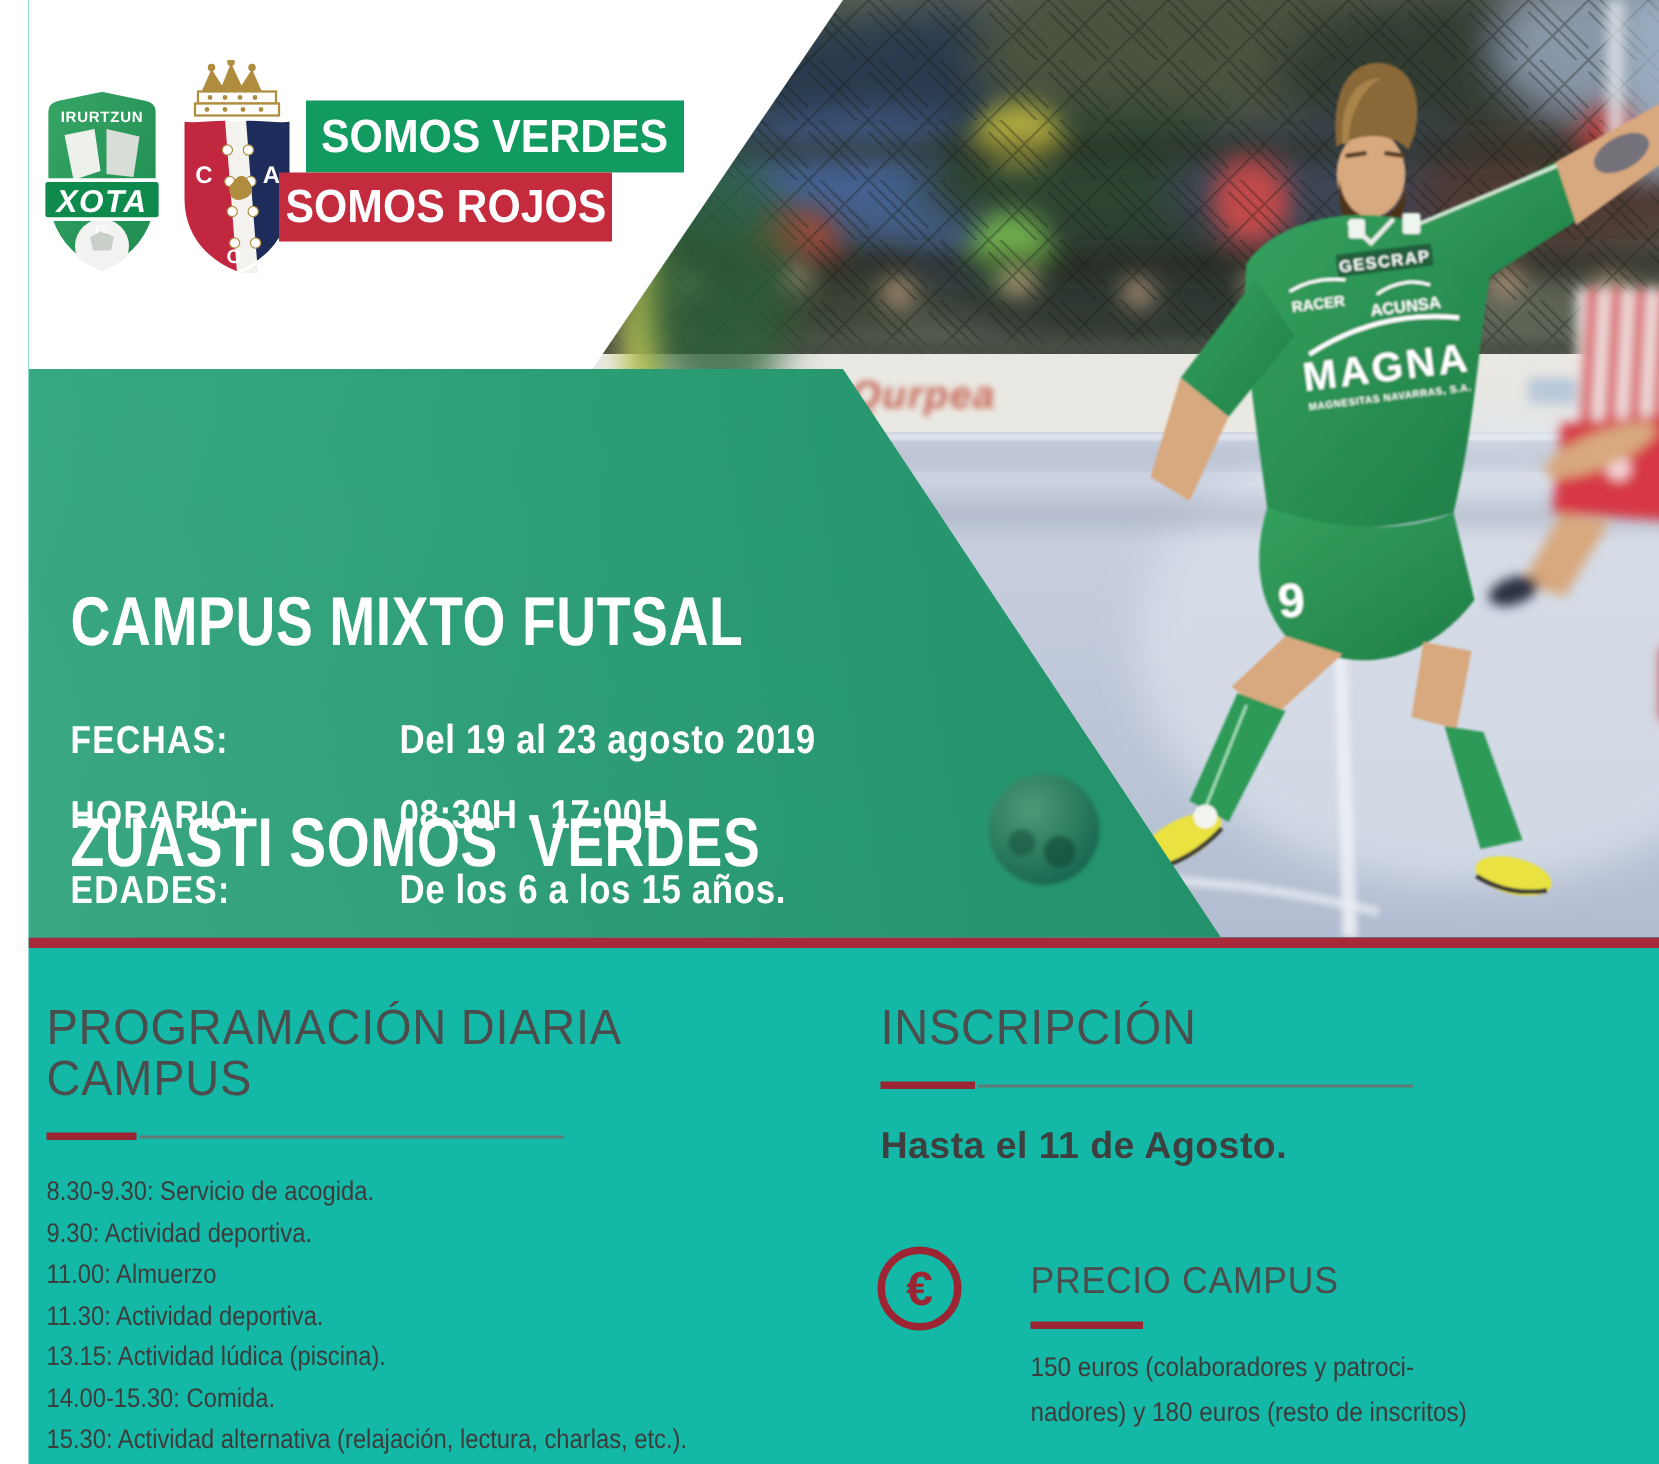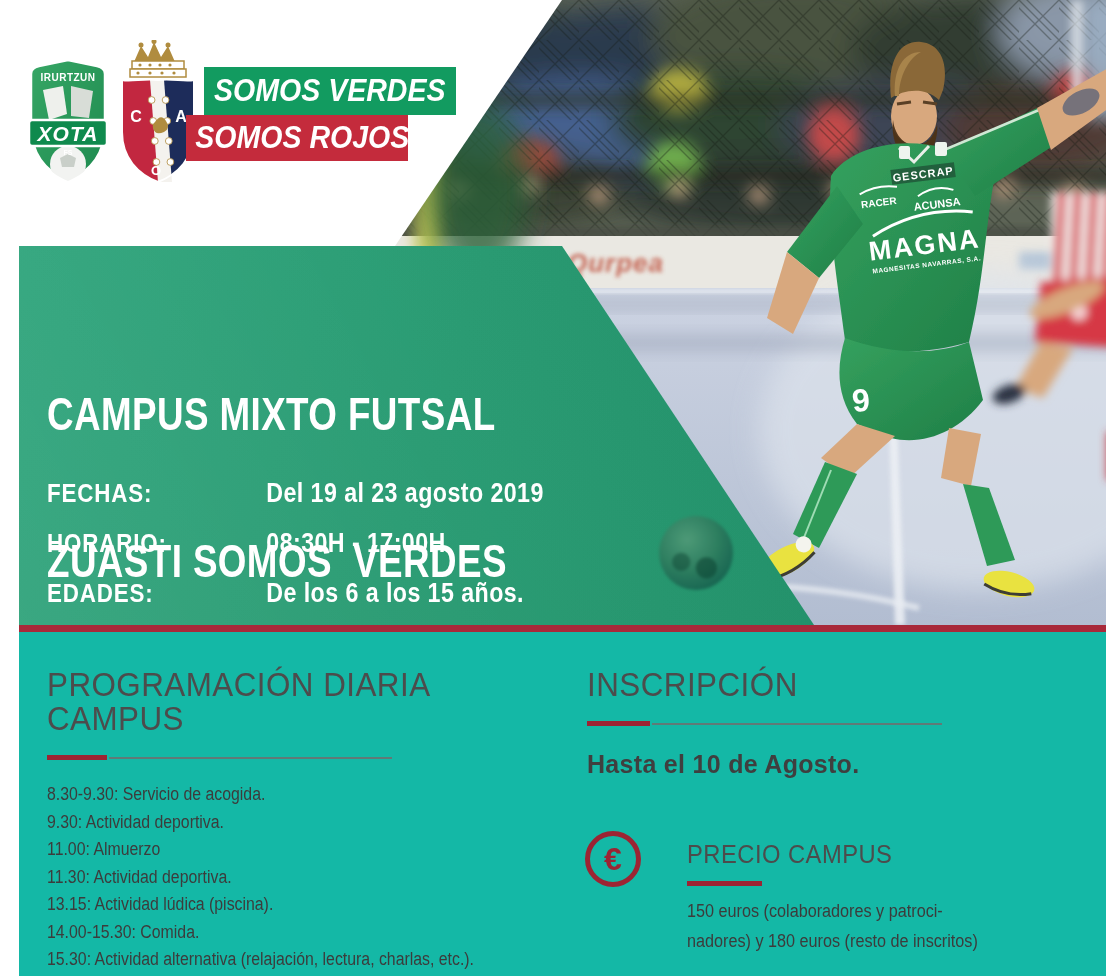--- a/index.html
+++ b/index.html
@@ -42,36 +42,36 @@
       radial-gradient(circle at 64% 70%, rgba(10,60,45,.55) 0 14%, transparent 16%),
       radial-gradient(circle at 30% 62%, rgba(10,60,45,.45) 0 12%, transparent 14%),
       radial-gradient(circle at 38% 32%, #4f9a78 0%, #2e7d5f 45%, #176350 78%, #115a48 100%);
     filter:blur(1.5px);opacity:.95;
   }
   .red-line{position:absolute;left:0;top:625px;width:1106px;height:7px;background:#a8293a;z-index:5;}
   
   .logos{position:absolute;left:0;top:0;width:560px;height:250px;z-index:6;}
   .xota{position:absolute;left:8px;top:58px;width:82px;height:125px;}
   .osasuna{position:absolute;left:95px;top:40px;width:88px;height:152px;}
-  .banner{position:absolute;display:flex;align-items:center;color:#fff;font-style:italic;}
+  .banner{position:absolute;display:flex;align-items:center;justify-content:center;color:#fff;}
   .banner .txt{transform:scaleX(.92);white-space:pre;font-size:31px;letter-spacing:0;}
   .banner .txt .light{font-weight:600;}
   .banner .txt .heavy{font-weight:800;}
   .banner.verdes{left:185px;top:67px;width:252px;height:48px;background:#129b60;}
   .banner.rojos{left:167px;top:115px;width:222px;height:46px;background:#c42b3c;}
   
   .section{position:absolute;z-index:7;}
   .section h2{
     margin:0;font-size:33px;font-weight:400;color:#4c4c4c;letter-spacing:.5px;
     transform:scaleX(.95);transform-origin:left top;line-height:34px;
   }
   .rule{display:flex;align-items:center;margin-top:19px;}
   .rule .seg{height:5px;background:#9c2433;}
   .rule .hair{height:2px;background:#6e6e6e;opacity:.85;margin-left:2px;}
-  .program{left:28px;top:668px;width:540px;}
+  .program{left:12px;top:668px;width:540px;}
   .program ul{
     list-style:none;margin:21px 0 0 0;padding:0;color:#3c3c3c;font-size:18px;line-height:27.5px;
     transform:scaleX(.88);transform-origin:left top;width:600px;
   }
   .program li b{font-weight:700;}
   .inscription{left:568px;top:668px;width:480px;}
   .deadline{margin:24px 0 0 0;font-size:25px;font-weight:700;color:#3f3f3f;letter-spacing:.3px;}
   .price-row{display:flex;margin-top:52px;}
   .euro-badge{
     width:56px;height:56px;border:5px solid #9c2433;border-radius:50%;box-sizing:border-box;
@@ -378,21 +378,21 @@
       <li></li>
     </ul>
   </section>
 
   <section class="section inscription">
     <h2>INSCRIPCIÓN</h2>
     <div class="rule">
       <div class="seg" style="width:63px"></div>
       <div class="hair" style="width:290px"></div>
     </div>
-    <p class="deadline">Hasta el 10 de Agosto.</p>
+    <p class="deadline">Hasta el 11 de Agosto.</p>
     <div class="price-row">
       <div class="euro-badge">
         <span>€</span>
       </div>
       <div class="price-col">
         <h3>PRECIO CAMPUS</h3>
         <div class="bar"></div>
         <div class="price-lines">
           <div>150 euros (colaboradores y patroci-</div>
           <div>nadores) y 180 euros (resto de inscritos)</div>

